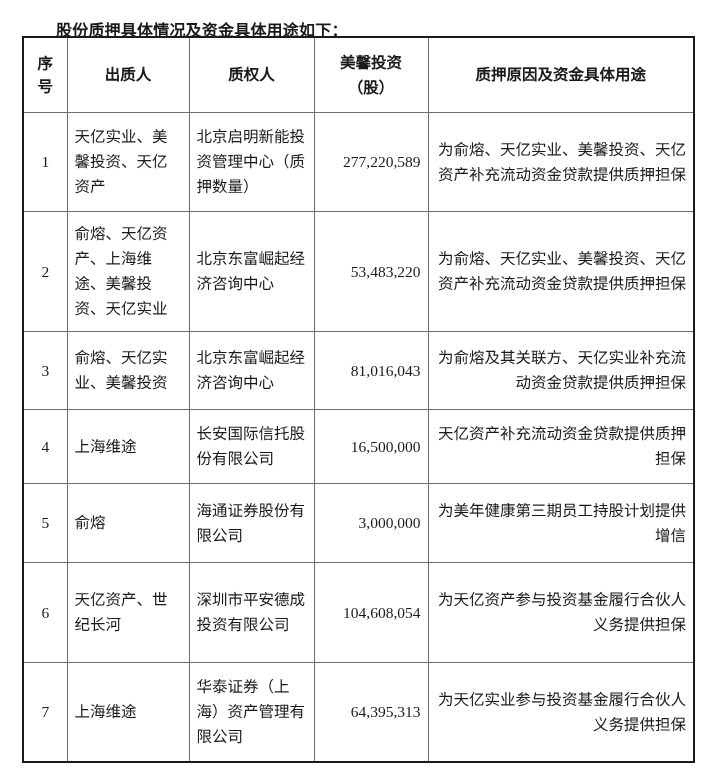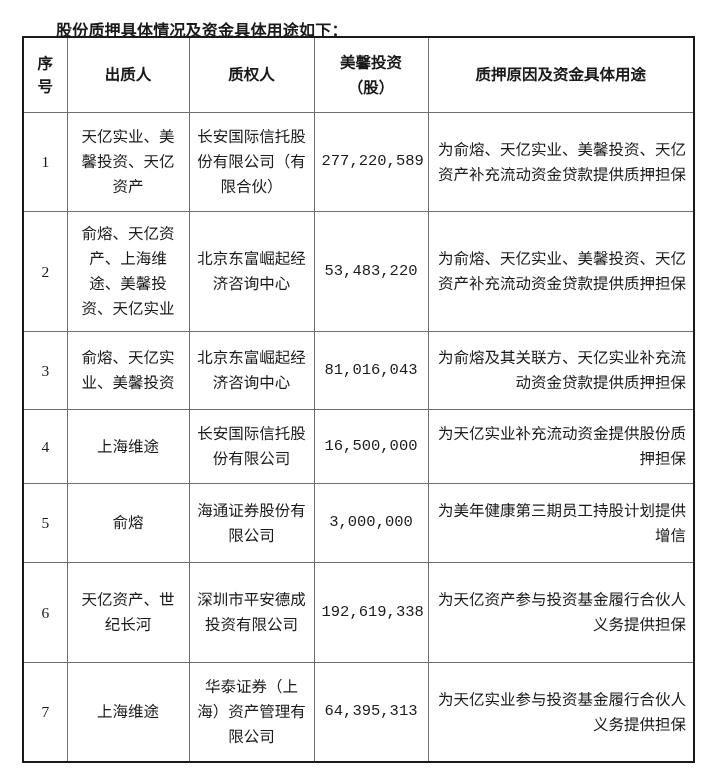--- a/index.html
+++ b/index.html
@@ -80,32 +80,32 @@
     display: block;
     line-height: 25px;
   }
   td.idx {
     text-align: center;
     font-size: 15.5px;
     font-weight: 400;
   }
   td.pledgor,
   td.pledgee {
-    text-align: center;
+    text-align: left;
     word-break: break-all;
     line-height: 26px;
   }
   td.pledgee {
     padding-left: 9px;
   }
   td.amount {
-    text-align: center;
+    text-align: right;
     padding-right: 9px;
     white-space: nowrap;
-    font-family: Liberation Mono, monospace;
+    font-family: Liberation Serif, serif;
   }
   td.reason {
     text-align: right;
     line-height: 26px;
     padding-left: 9px;
     padding-right: 6px;
     word-break: break-all;
   }
   
   tr.r1 td { height: 99px; }
@@ -144,21 +144,21 @@
             <span class="stack">美馨投资</span>
             <span class="stack">（股）</span>
           </th>
           <th class="h-reason">质押原因及资金具体用途</th>
         </tr>
       </thead>
       <tbody>
         <tr class="r1">
           <td class="idx">1</td>
           <td class="pledgor">天亿实业、美馨投资、天亿资产</td>
-          <td class="pledgee">长安国际信托股份有限公司（有限合伙）</td>
+          <td class="pledgee">北京启明新能投资管理中心（质押数量）</td>
           <td class="amount">277,220,589</td>
           <td class="reason">为俞熔、天亿实业、美馨投资、天亿资产补充流动资金贷款提供质押担保</td>
         </tr>
         <tr class="r2">
           <td class="idx">2</td>
           <td class="pledgor">俞熔、天亿资产、上海维途、美馨投资、天亿实业</td>
           <td class="pledgee">北京东富崛起经济咨询中心</td>
           <td class="amount">53,483,220</td>
           <td class="reason">为俞熔、天亿实业、美馨投资、天亿资产补充流动资金贷款提供质押担保</td>
         </tr>
@@ -167,34 +167,34 @@
           <td class="pledgor">俞熔、天亿实业、美馨投资</td>
           <td class="pledgee">北京东富崛起经济咨询中心</td>
           <td class="amount">81,016,043</td>
           <td class="reason">为俞熔及其关联方、天亿实业补充流动资金贷款提供质押担保</td>
         </tr>
         <tr class="r4">
           <td class="idx">4</td>
           <td class="pledgor">上海维途</td>
           <td class="pledgee">长安国际信托股份有限公司</td>
           <td class="amount">16,500,000</td>
-          <td class="reason">为天亿实业补充流动资金提供股份质押担保</td>
+          <td class="reason">天亿资产补充流动资金贷款提供质押担保</td>
         </tr>
         <tr class="r5">
           <td class="idx">5</td>
           <td class="pledgor">俞熔</td>
           <td class="pledgee">海通证券股份有限公司</td>
           <td class="amount">3,000,000</td>
           <td class="reason">为美年健康第三期员工持股计划提供增信</td>
         </tr>
         <tr class="r6">
           <td class="idx">6</td>
           <td class="pledgor">天亿资产、世纪长河</td>
           <td class="pledgee">深圳市平安德成投资有限公司</td>
-          <td class="amount">192,619,338</td>
+          <td class="amount">104,608,054</td>
           <td class="reason">为天亿资产参与投资基金履行合伙人义务提供担保</td>
         </tr>
         <tr class="r7">
           <td class="idx">7</td>
           <td class="pledgor">上海维途</td>
           <td class="pledgee">华泰证券（上海）资产管理有限公司</td>
           <td class="amount">64,395,313</td>
           <td class="reason">为天亿实业参与投资基金履行合伙人义务提供担保</td>
         </tr>
       </tbody>

